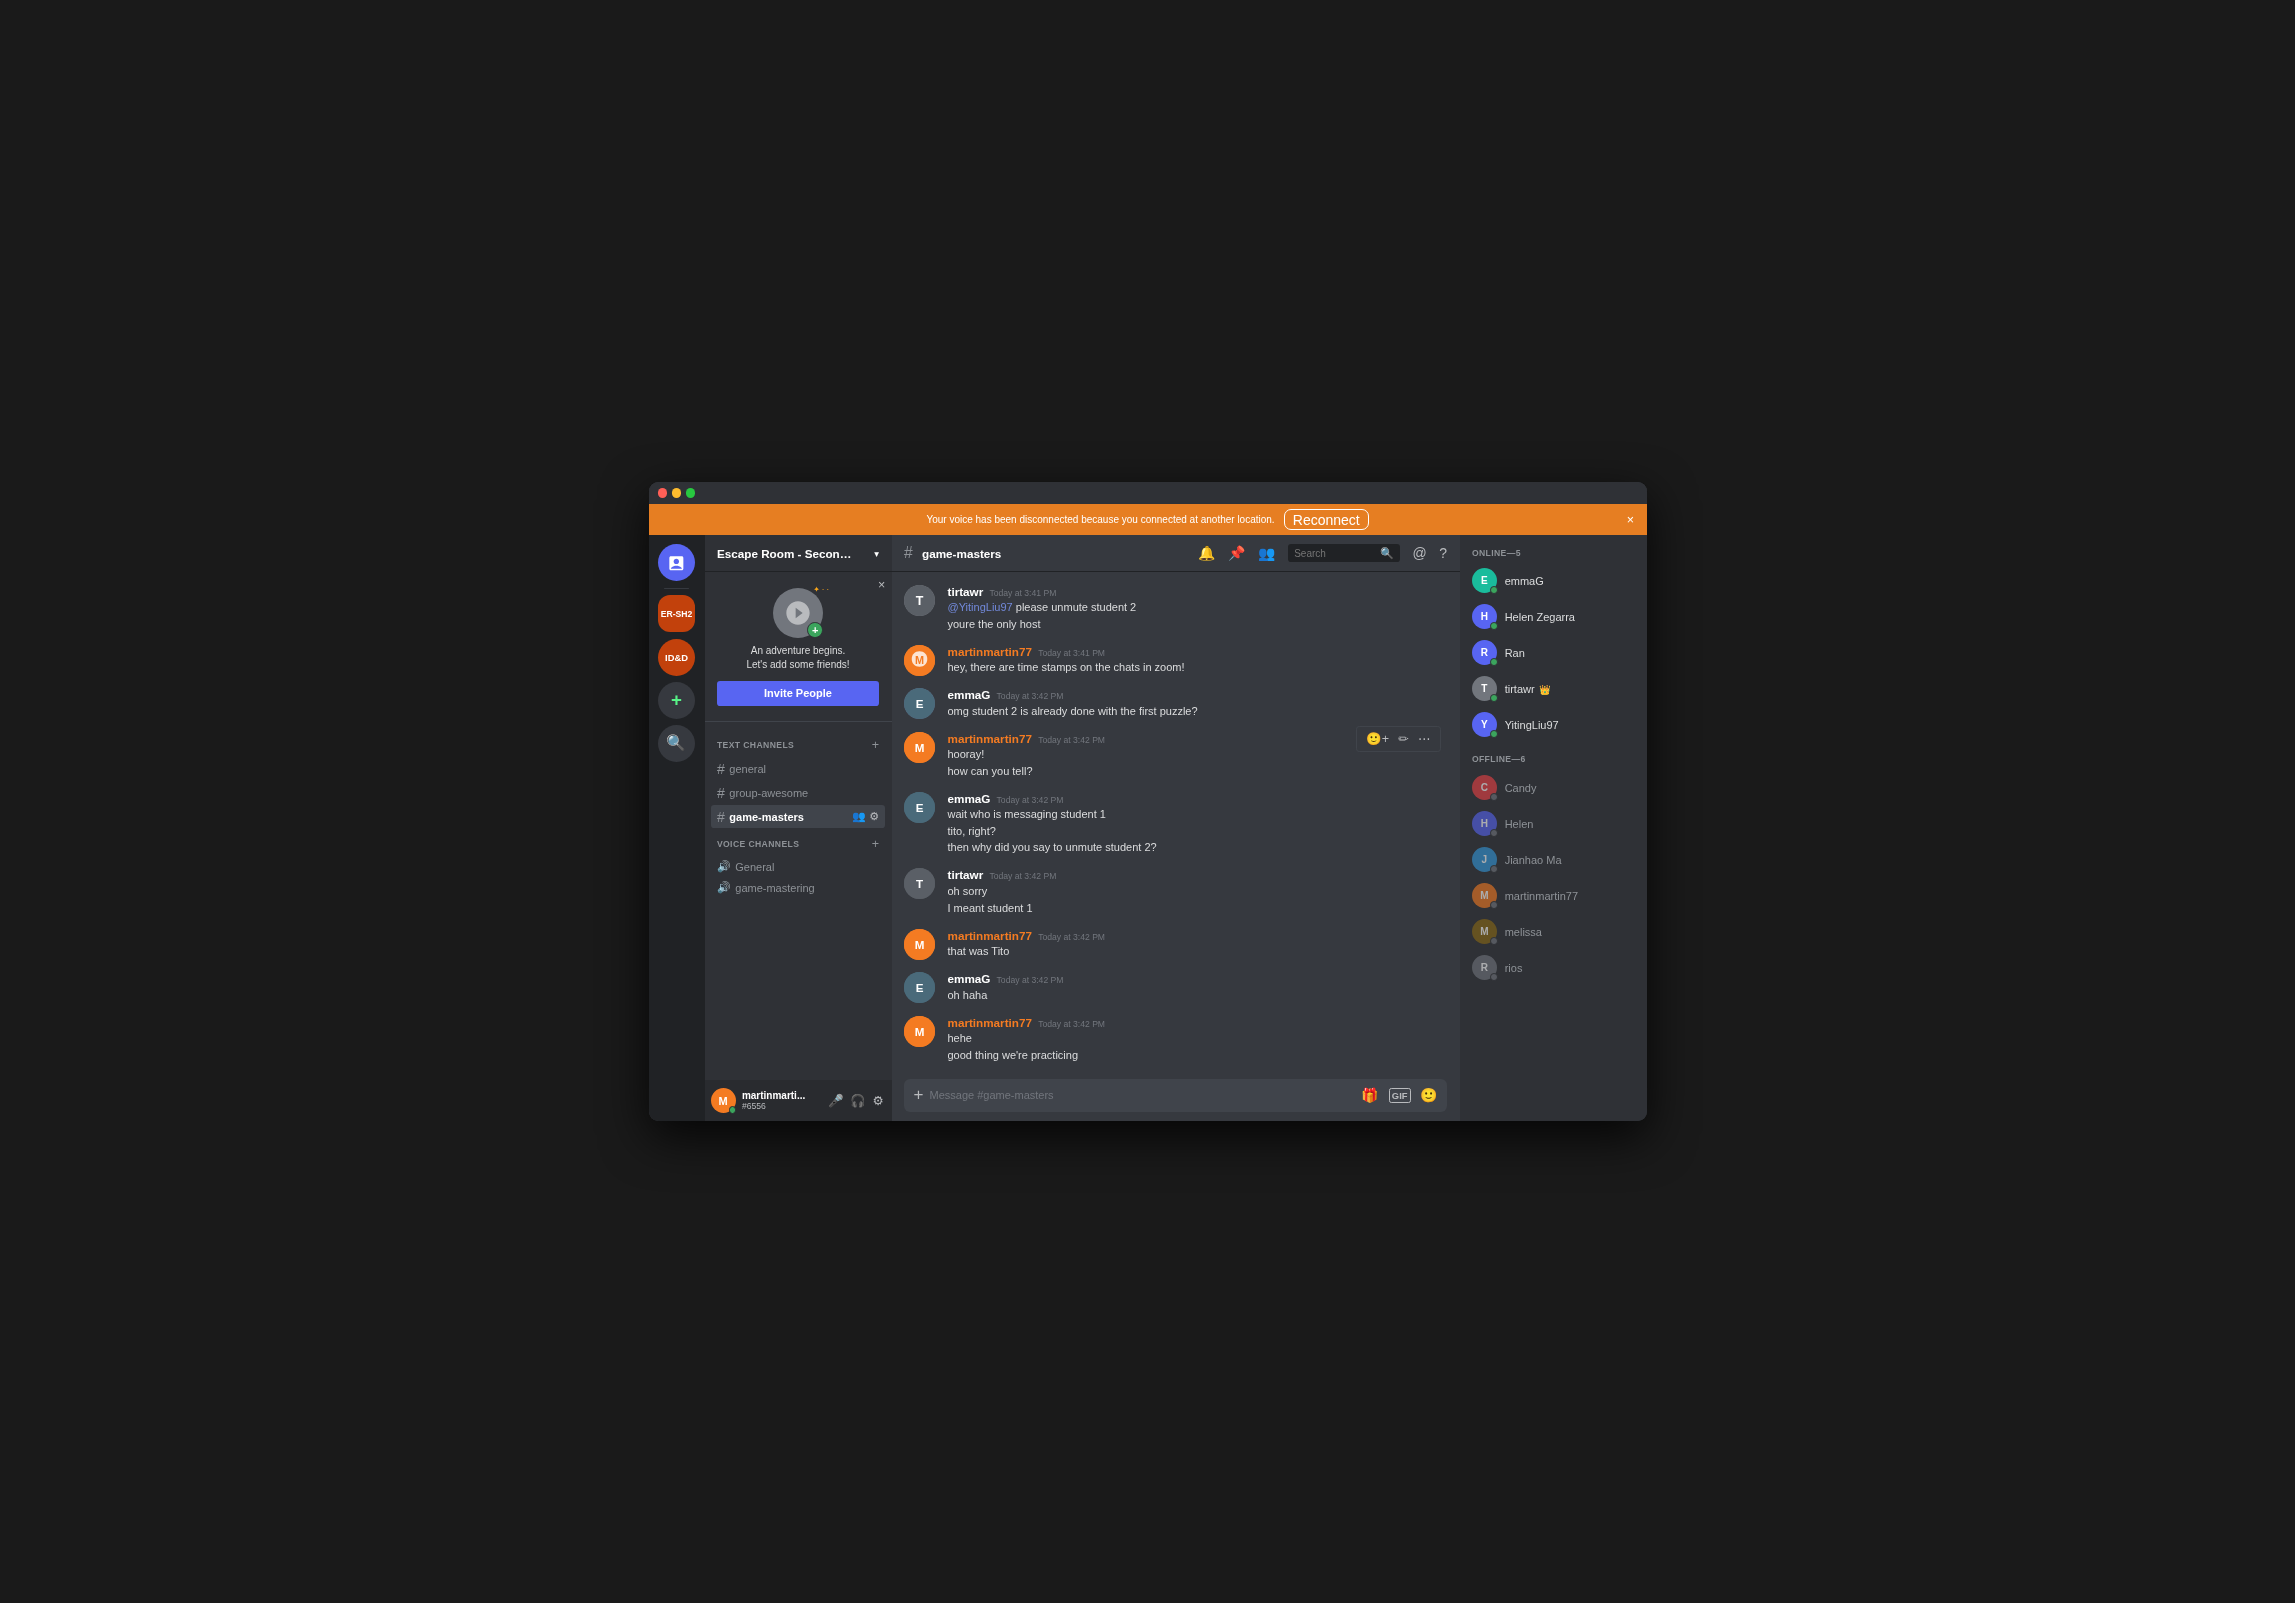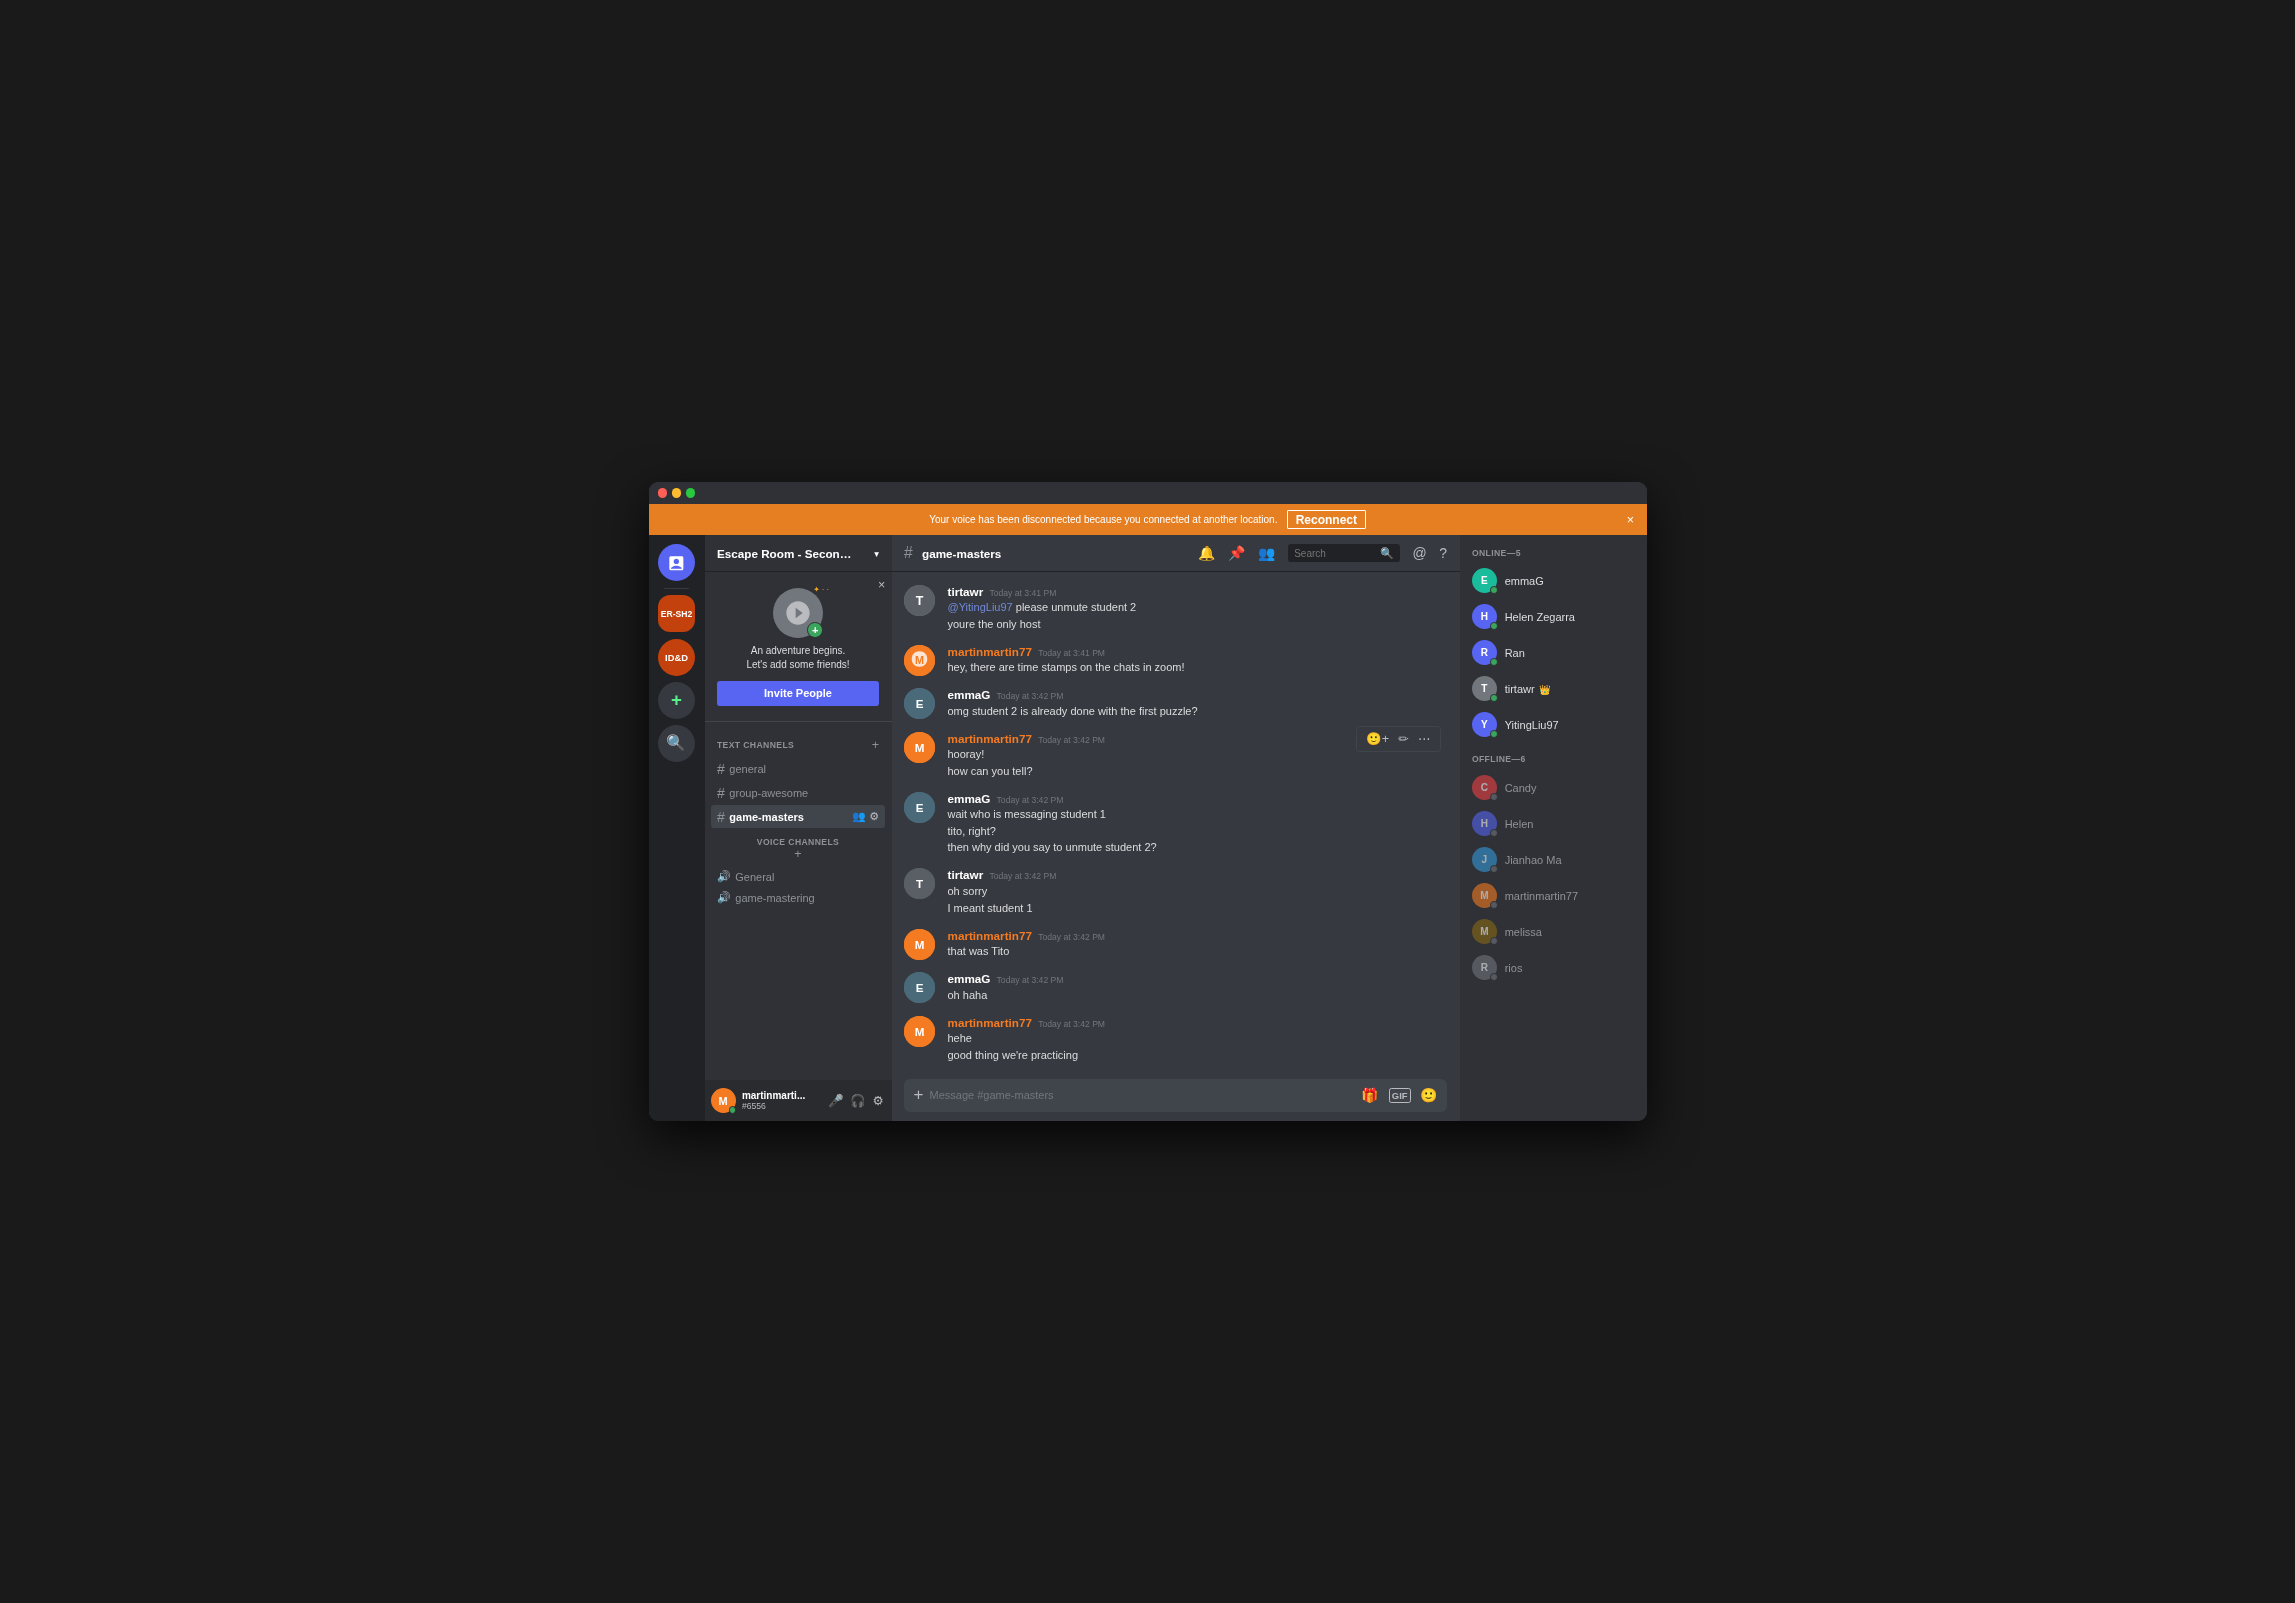--- a/index.html
+++ b/index.html
@@ -44,27 +44,26 @@
       align-items: center;
       justify-content: center;
       gap: 9.4px;
       flex-shrink: 0;
       font-size: 10px;
       color: #fff;
       position: relative;
     }
     .reconnect-btn {
       border: 0.8px solid #fff;
-      border-radius: 1px;
+      border-radius: 7px;
       padding: 1.6px 7.8px;
-      font-size: 12px;
+      font-size: 14px;
       color: #fff;
       cursor: pointer;
       background: transparent;
-      font-weight: bold;
     }
     .banner-close {
       position: absolute;
       right: 12.5px;
       font-size: 12.5px;
       cursor: pointer;
       color: #fff;
     }
 
     
@@ -538,21 +537,21 @@
         </div>
         <div class="channel-item active">
           <span class="channel-hash">#</span>
           <span class="channel-name">game-masters</span>
           <div class="channel-icons">
             <span>👥</span>
             <span>⚙</span>
           </div>
         </div>
 
-        <div class="channel-category" style="margin-top:6.2px;flex-direction:column;">
+        <div class="channel-category" style="margin-top:6.2px;">
           <span class="category-label">VOICE CHANNELS</span>
           <span class="category-add">+</span>
         </div>
 
         <div class="channel-item">
           <span class="voice-icon">🔊</span>
           <span class="channel-name">General</span>
         </div>
         <div class="channel-item">
           <span class="voice-icon">🔊</span>

